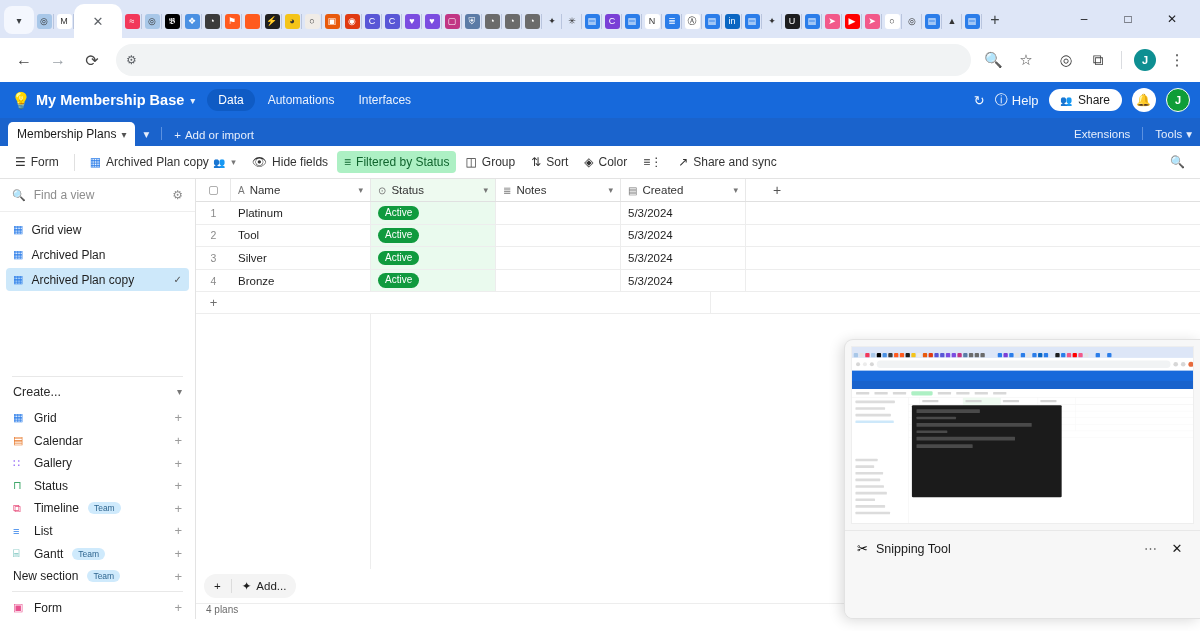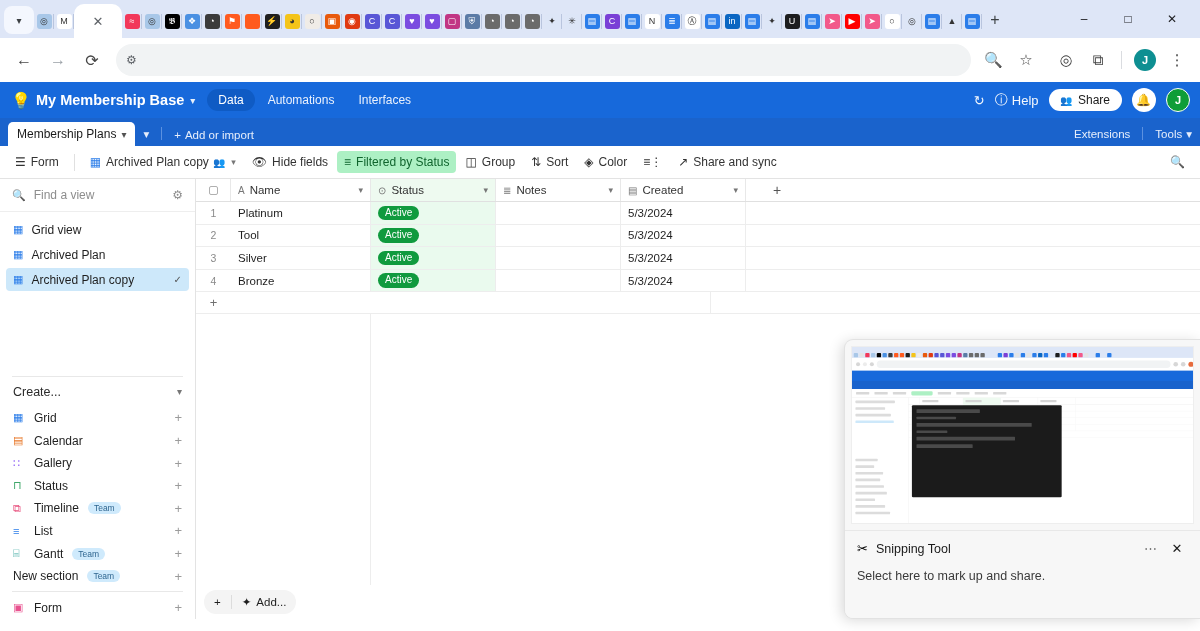--- a/index.html
+++ b/index.html
@@ -692,20 +692,23 @@
 
     <div class="bottombar">
       <div class="addbtn">
         <span class="seg">+</span>
         <span class="vsep"></span>
         <span class="seg">
           <span>✦</span>
           <span>Add...</span>
         </span>
       </div>
+    </div>
+    <div class="countbar">
+      <span>4 plans</span>
     </div>
   </div>
 </div>
 
 <div class="toast">
   <div class="thumb">
     <div class="mini">
       <div class="mini-tabstrip" id="mini-tabs">
           <span class="mini-chip" style="background: rgb(168, 199, 232);"></span>
           <span class="mini-chip" style="background: rgb(228, 228, 228);"></span>
@@ -876,16 +879,15 @@
     </div>
   </div>
   <div class="toast-sep"></div>
   <div class="toast-head">
     <span style="font-size:13px;">✂</span>
     <span class="snip-title">Snipping Tool</span>
     <span class="toast-dots">⋯</span>
     <span class="toast-x">✕</span>
   </div>
   <div class="toast-body">
-    <div class="toast-t2">Select here to mark up and share.</div>
   </div>
   <div class="toast-rest"></div>
 </div>
 
 </body></html>

